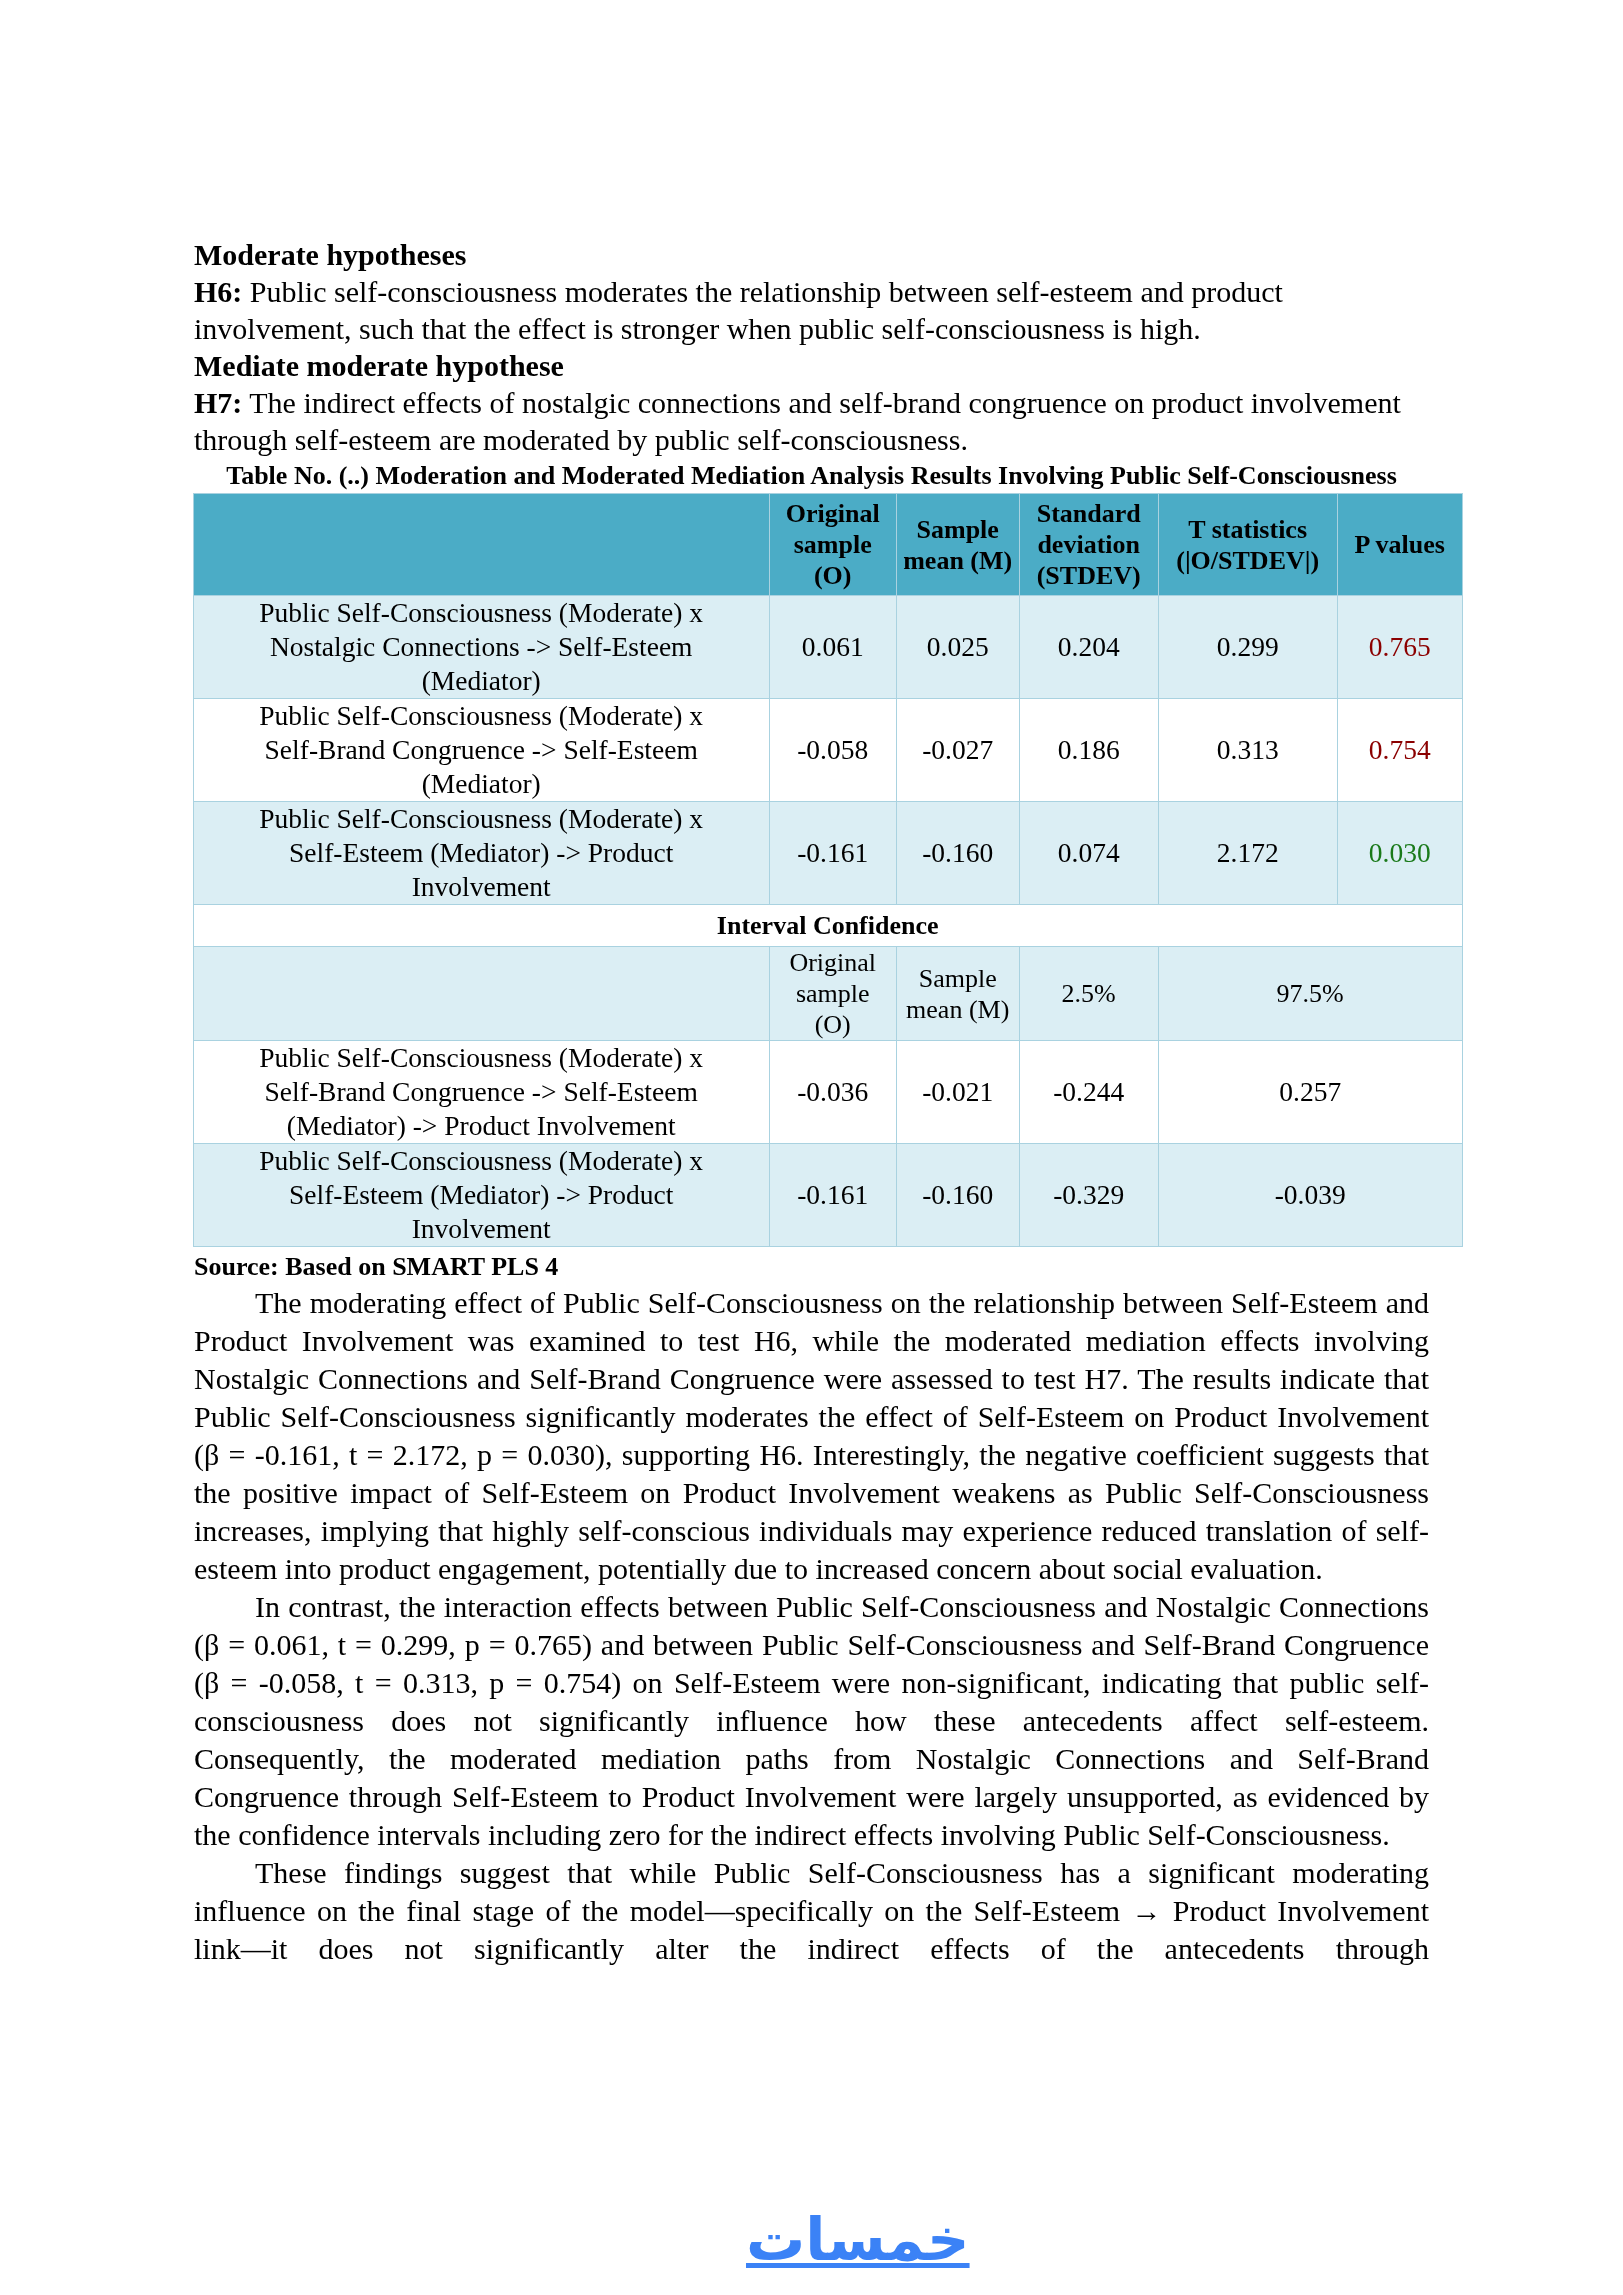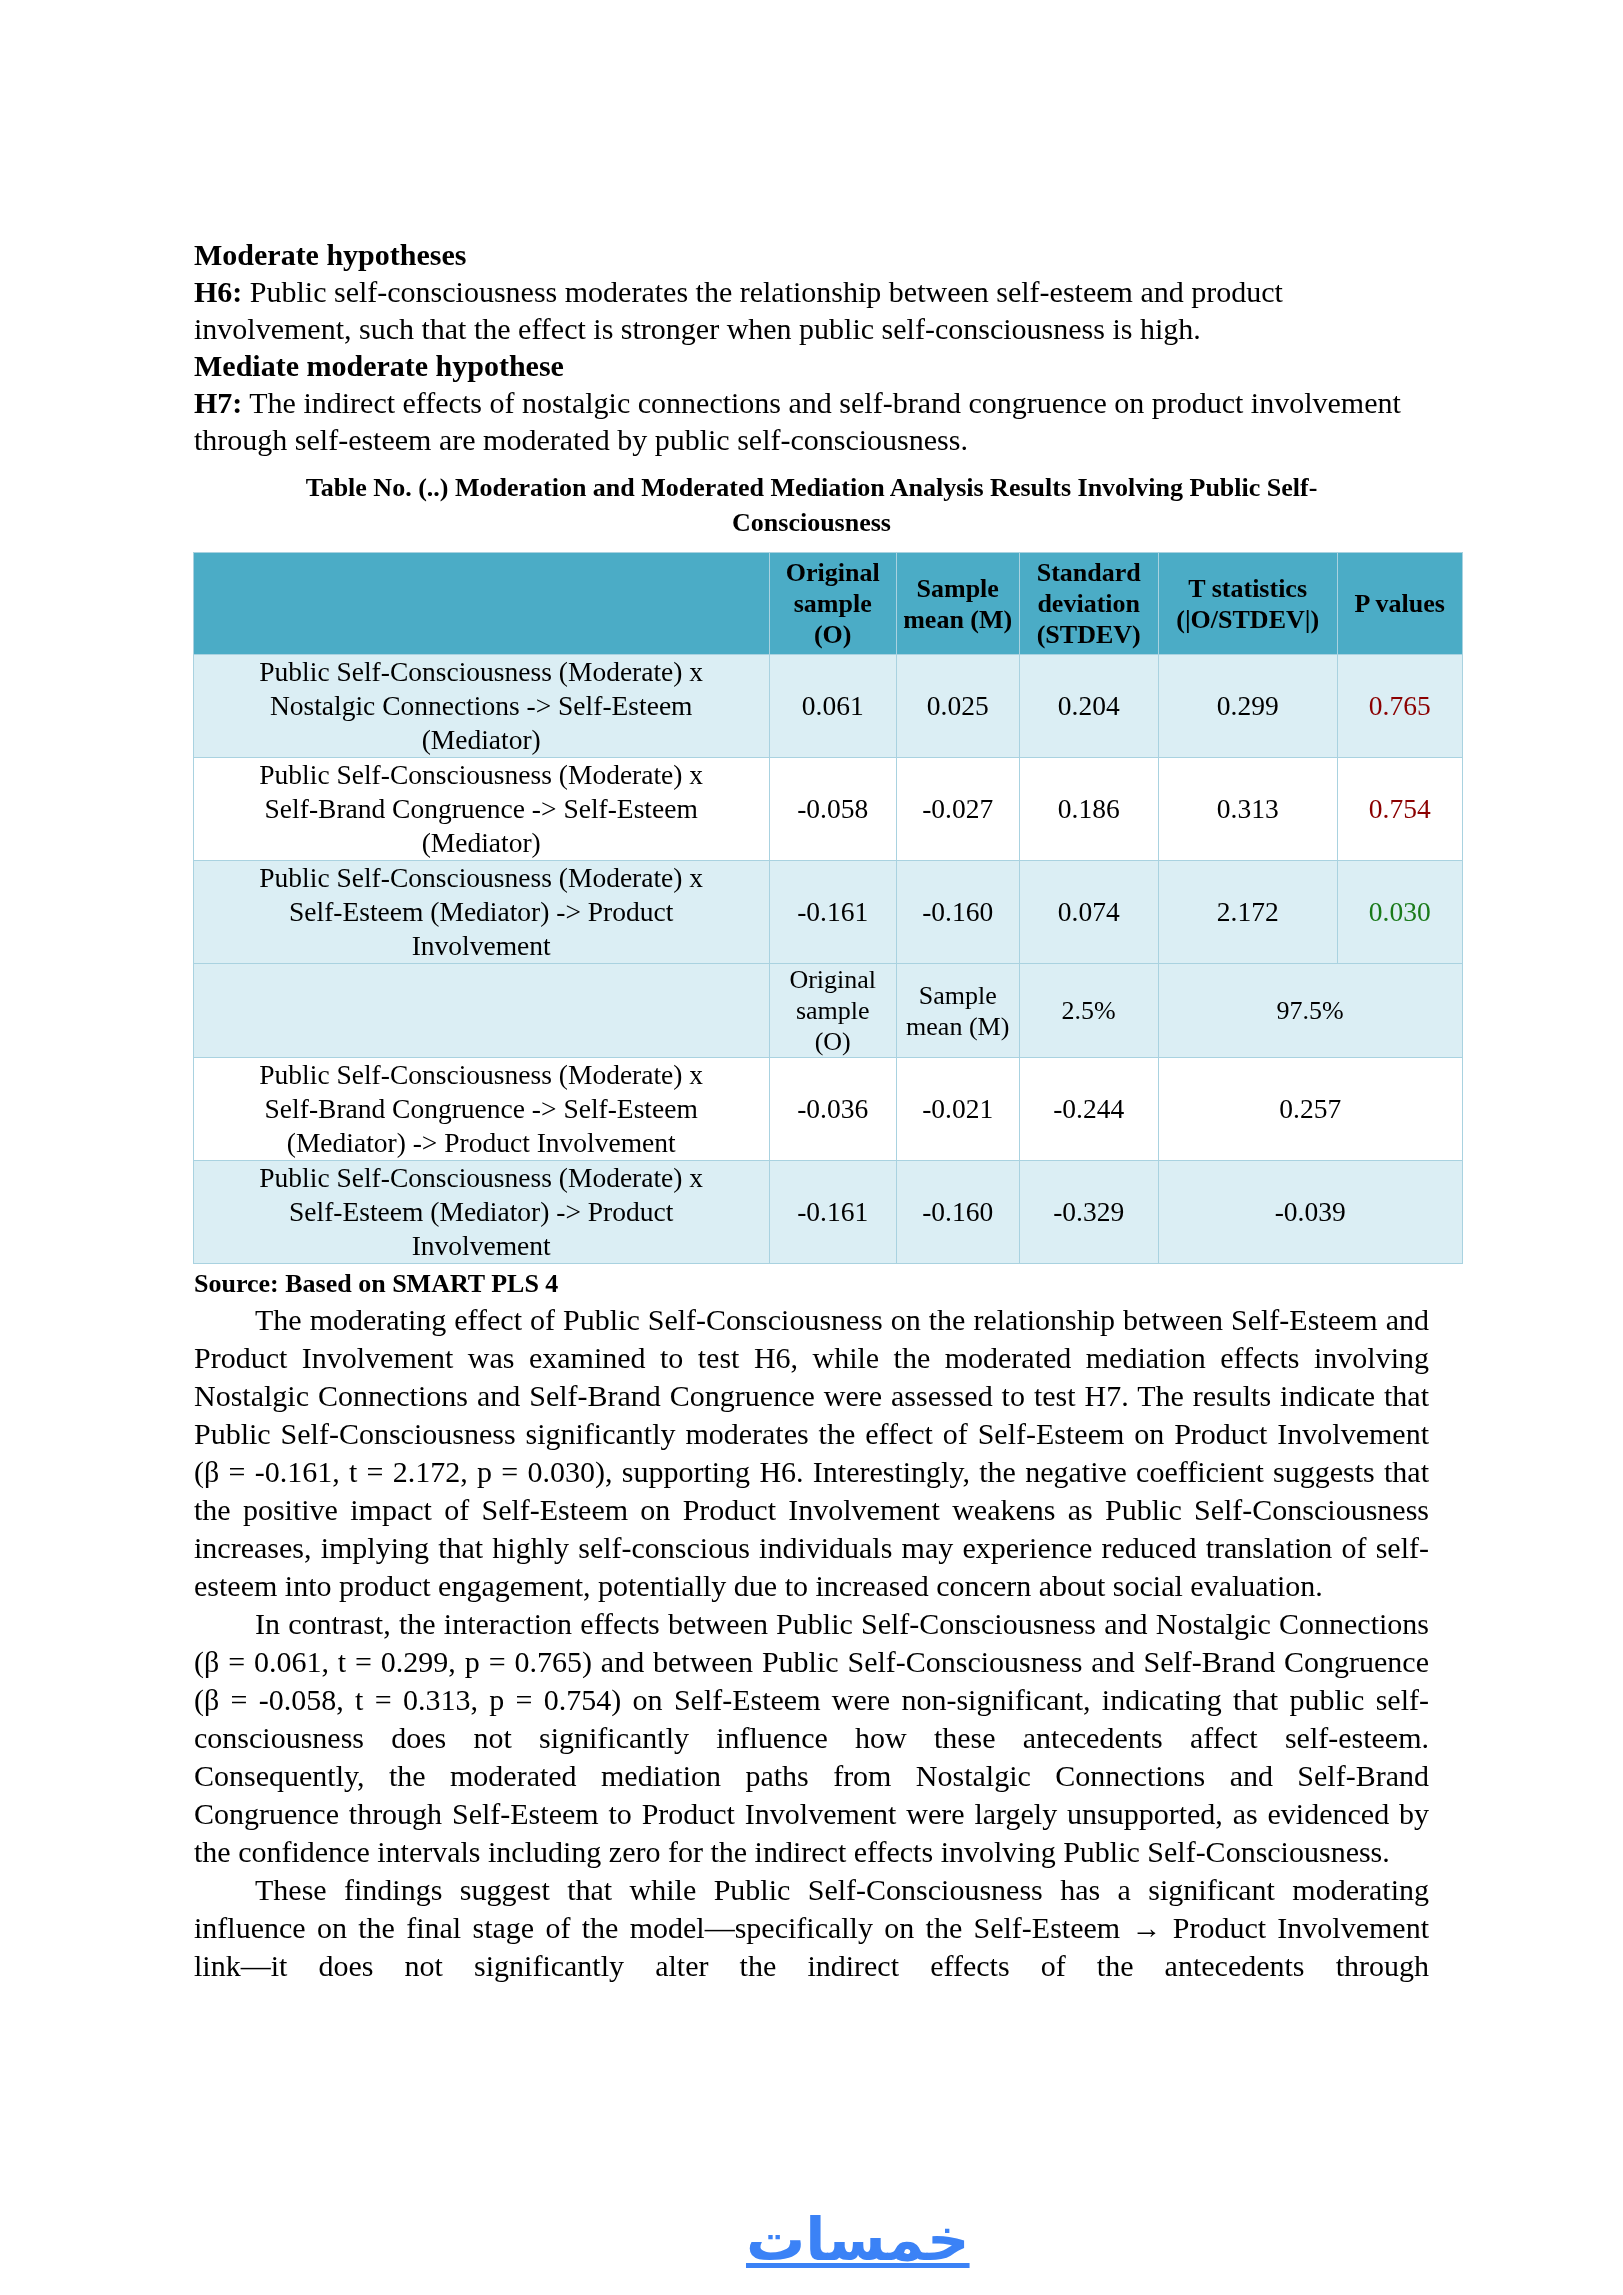--- a/index.html
+++ b/index.html
@@ -1,21 +1,21 @@
 <!DOCTYPE html>
 <html style="font-size:10.5px"><head>
 <meta charset="utf-8">
 <style>
   html, body { margin: 0; padding: 0; background: #ffffff; }
   body { width: 1623px; height: 2295px; position: relative; overflow: hidden;
          font-family: "Liberation Serif", "DejaVu Serif", serif; color: #000; }
   .page { position: absolute; left: 194px; top: 236px; width: 1235px; }
   .line { font-size: 30px; line-height: 37px; margin: 0; }
   .bold { font-weight: bold; }
-  .caption { font-size: 26px; line-height: 35px; font-weight: bold; text-align: center; margin: 12px; }
+  .caption { font-size: 26px; line-height: 35px; font-weight: bold; text-align: center; margin: 0; }
   table.res { border-collapse: collapse; width: 1268px; margin-left: -1.3px; margin-top: 0; table-layout: fixed; border-radius: 16px; }
   table.res td { border: 1.3px solid #a9d2e0; text-align: center; vertical-align: middle;
                  font-size: 27.5px; line-height: 34px; padding: 0 5.2px; }
   table.res tr.hdr td { background: #4bacc6; font-weight: bold; font-size: 26px; line-height: 31px; height: 101px; }
   table.res tr.shade td { background: #dbeef4; }
   table.res tr.plain td { background: #ffffff; }
   table.res tr.ci-title td { background: #ffffff; font-weight: bold; font-size: 26px; height: 41px; }
   table.res tr.ci-hdr td { background: #dbeef4; font-size: 26px; line-height: 31px; height: 93px; }
   table.res tr.data td { height: 102px; }
   .pval-ns { color: #8b0000; }
@@ -71,20 +71,23 @@
       <td class="pval-ns">0.754</td>
     </tr>
     <tr class="shade data">
       <td style="padding:0 39px;">Public Self-Consciousness (Moderate) x Self-Esteem (Mediator) -&gt; Product Involvement</td>
       <td>-0.161</td>
       <td>-0.160</td>
       <td>0.074</td>
       <td>2.172</td>
       <td class="pval-sig">0.030</td>
     </tr>
+    <tr class="ci-title">
+      <td colspan="6">Interval Confidence</td>
+    </tr>
     <tr class="ci-hdr">
       <td></td>
       <td>Original sample (O)</td>
       <td>Sample mean (M)</td>
       <td>2.5%</td>
       <td colspan="2">97.5%</td>
     </tr>
     <tr class="plain data">
       <td style="padding:0 39px;">Public Self-Consciousness (Moderate) x Self-Brand Congruence -&gt; Self-Esteem (Mediator) -&gt; Product Involvement</td>
       <td>-0.036</td>

